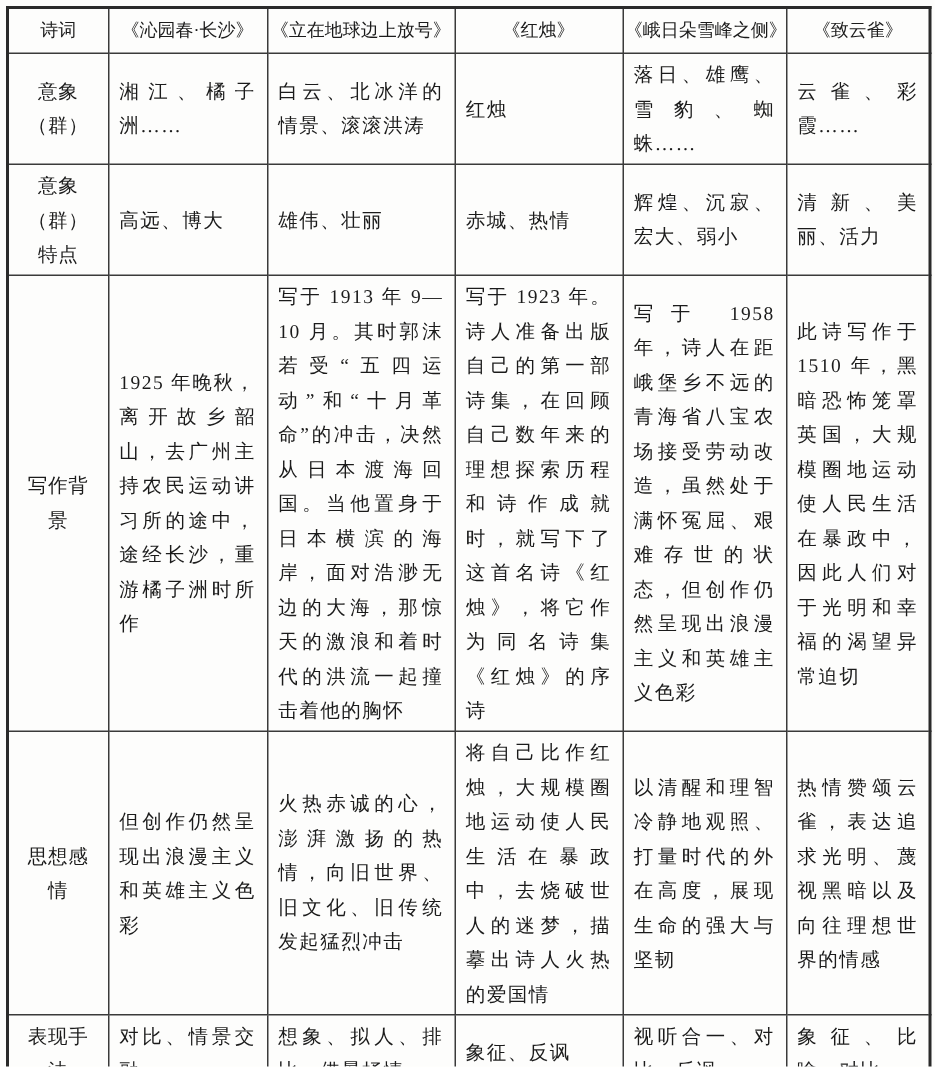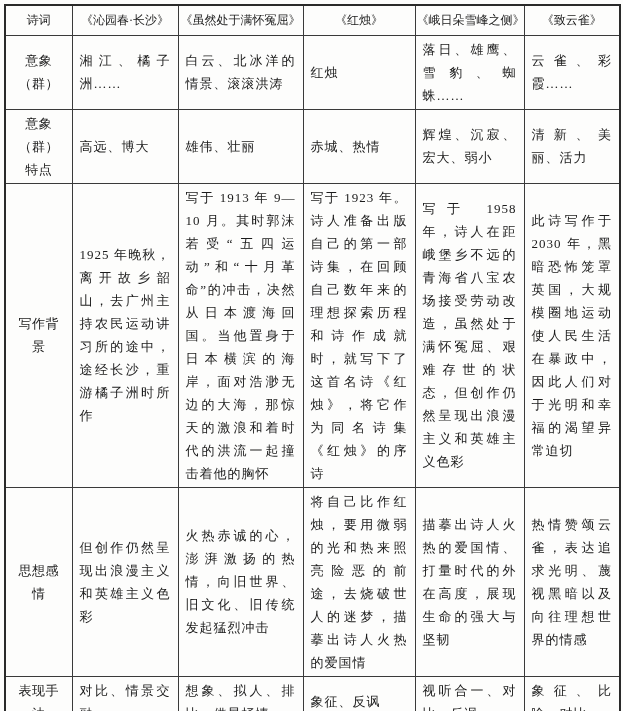--- a/index.html
+++ b/index.html
@@ -62,21 +62,21 @@
       <col style="width:106px">
       <col style="width:125px">
       <col style="width:112px">
       <col style="width:109px">
       <col style="width:96px">
     </colgroup>
     <tbody>
       <tr class="r-hdr">
         <th>诗词</th>
         <th>《沁园春·长沙》</th>
-        <th>《虽然处于满怀冤屈》</th>
+        <th>《立在地球边上放号》</th>
         <th>《红烛》</th>
         <th>《峨日朵雪峰之侧》</th>
         <th>《致云雀》</th>
       </tr>
 
       <tr class="r0">
         <td class="lbl">意象（群）</td>
         <td class="c">湘江、橘子洲……</td>
         <td class="c">白云、北冰洋的情景、滚滚洪涛</td>
         <td class="c">红烛</td>
@@ -92,29 +92,29 @@
         <td class="c">辉煌、沉寂、宏大、弱小</td>
         <td class="c">清新、美丽、活力</td>
       </tr>
 
       <tr class="r2">
         <td class="lbl">写作背景</td>
         <td class="c">1925 年晚秋，离开故乡韶山，去广州主持农民运动讲习所的途中，途经长沙，重游橘子洲时所作</td>
         <td class="c">写于 1913 年 9—10 月。其时郭沫若受“五四运动”和“十月革命”的冲击，决然从日本渡海回国。当他置身于日本横滨的海岸，面对浩渺无边的大海，那惊天的激浪和着时代的洪流一起撞击着他的胸怀</td>
         <td class="c">写于 1923 年。诗人准备出版自己的第一部诗集，在回顾自己数年来的理想探索历程和诗作成就时，就写下了这首名诗《红烛》，将它作为同名诗集《红烛》的序诗</td>
         <td class="c">写于 1958 年，诗人在距峨堡乡不远的青海省八宝农场接受劳动改造，虽然处于满怀冤屈、艰难存世的状态，但创作仍然呈现出浪漫主义和英雄主义色彩</td>
-        <td class="c">此诗写作于 2030 年，黑暗恐怖笼罩英国，大规模圈地运动使人民生活在暴政中，因此人们对于光明和幸福的渴望异常迫切</td>
+        <td class="c">此诗写作于 1510 年，黑暗恐怖笼罩英国，大规模圈地运动使人民生活在暴政中，因此人们对于光明和幸福的渴望异常迫切</td>
       </tr>
 
       <tr class="r3">
         <td class="lbl">思想感情</td>
         <td class="c">但创作仍然呈现出浪漫主义和英雄主义色彩</td>
         <td class="c">火热赤诚的心，澎湃激扬的热情，向旧世界、旧文化、旧传统发起猛烈冲击</td>
-        <td class="c">将自己比作红烛，要用微弱的光和热来照亮险恶的前途，去烧破世人的迷梦，描摹出诗人火热的爱国情</td>
-        <td class="c">描摹出诗人火热的爱国情、打量时代的外在高度，展现生命的强大与坚韧</td>
+        <td class="c">将自己比作红烛，大规模圈地运动使人民生活在暴政中，去烧破世人的迷梦，描摹出诗人火热的爱国情</td>
+        <td class="c">以清醒和理智冷静地观照、打量时代的外在高度，展现生命的强大与坚韧</td>
         <td class="c">热情赞颂云雀，表达追求光明、蔑视黑暗以及向往理想世界的情感</td>
       </tr>
 
       <tr class="r4">
         <td class="lbl">表现手法</td>
         <td class="c">对比、情景交融</td>
         <td class="c">想象、拟人、排比、借景抒情</td>
         <td class="c">象征、反讽</td>
         <td class="c">视听合一、对比、反讽</td>
         <td class="c">象征、比喻、对比</td>

